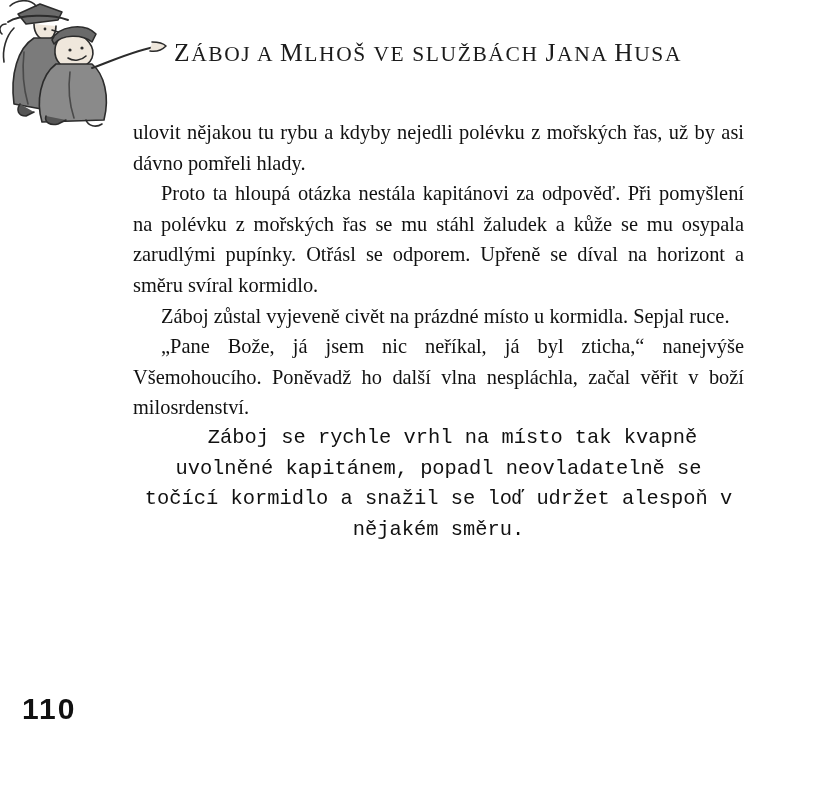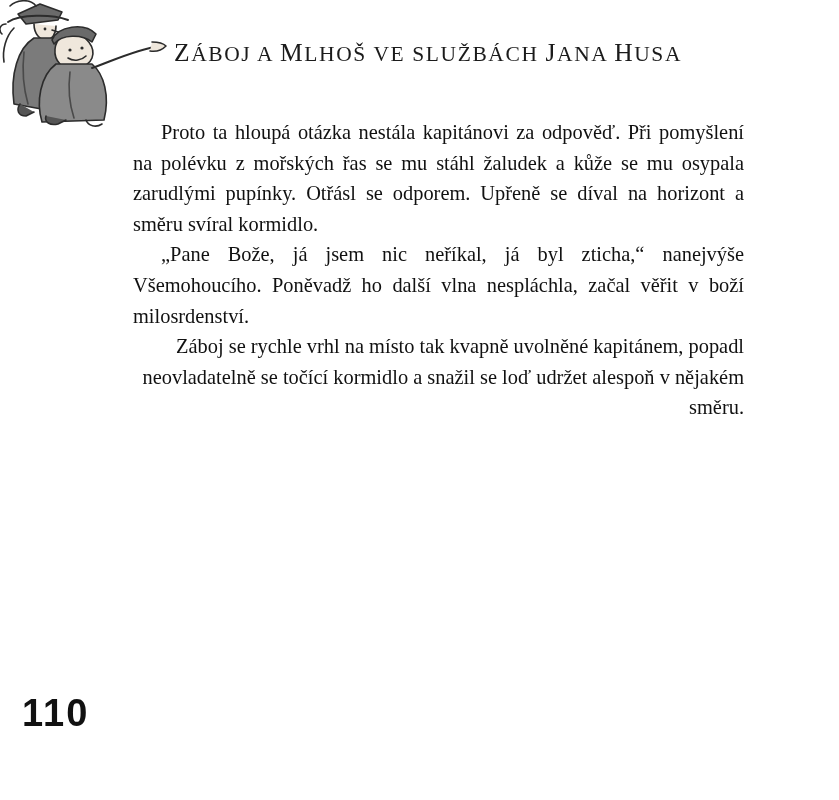--- a/index.html
+++ b/index.html
@@ -62,31 +62,32 @@
     color: #111111;
   }
   .text-block p {
     margin: 0;
     text-indent: 0;
   }
   .text-block p.indent {
     text-indent: 28px;
   }
   .text-block p:last-child {
-    text-align: right;
+    text-align: center;
+    font-family: Liberation Mono, monospace;
   }
 
   
   .folio {
     position: absolute;
     left: 22px;
     top: 692px;
     font-family: "Liberation Sans", sans-serif;
     font-weight: bold;
-    font-size: 38px;
+    font-size: 30px;
     letter-spacing: 2px;
     color: #111111;
   }
 </style>
 </head>
 <body>
 
 <div class="page">
 
   <div class="illustration">
@@ -126,20 +127,22 @@
         <path d="M86 120 C88 126 96 128 102 124" stroke="#2c2c2c"></path>
       </g>
     </svg>
   </div>
 
   <div class="running-head">
     <span><span class="cap">Z</span><span>ÁBOJ A </span><span class="cap">M</span><span>LHOŠ VE SLUŽBÁCH </span><span class="cap">J</span><span>ANA </span><span class="cap">H</span><span>USA</span></span>
   </div>
 
   <div class="text-block">
+      <p class="">ulovit nějakou tu rybu a kdyby nejedli polévku z mořských řas, už by asi dávno pomřeli hlady.</p>
       <p class="indent">Proto ta hloupá otázka nestála kapitánovi za odpověď. Při pomyšlení na polévku z mořských řas se mu stáhl žaludek a kůže se mu osypala zarudlými pupínky. Otřásl se odporem. Upřeně se díval na horizont a směru svíral kormidlo.</p>
+      <p class="indent">Záboj zůstal vyjeveně civět na prázdné místo u kormidla. Sepjal ruce.</p>
       <p class="indent">„Pane Bože, já jsem nic neříkal, já byl zticha,“ nanejvýše Všemohoucího. Poněvadž ho další vlna nespláchla, začal věřit v boží milosrdenství.</p>
       <p class="indent">Záboj se rychle vrhl na místo tak kvapně uvolněné kapitánem, popadl neovladatelně se točící kormidlo a snažil se loď udržet alespoň v nějakém směru.</p>
     </div>
 
   <div class="folio">110</div>
 
 </div>
 
 </body></html>

